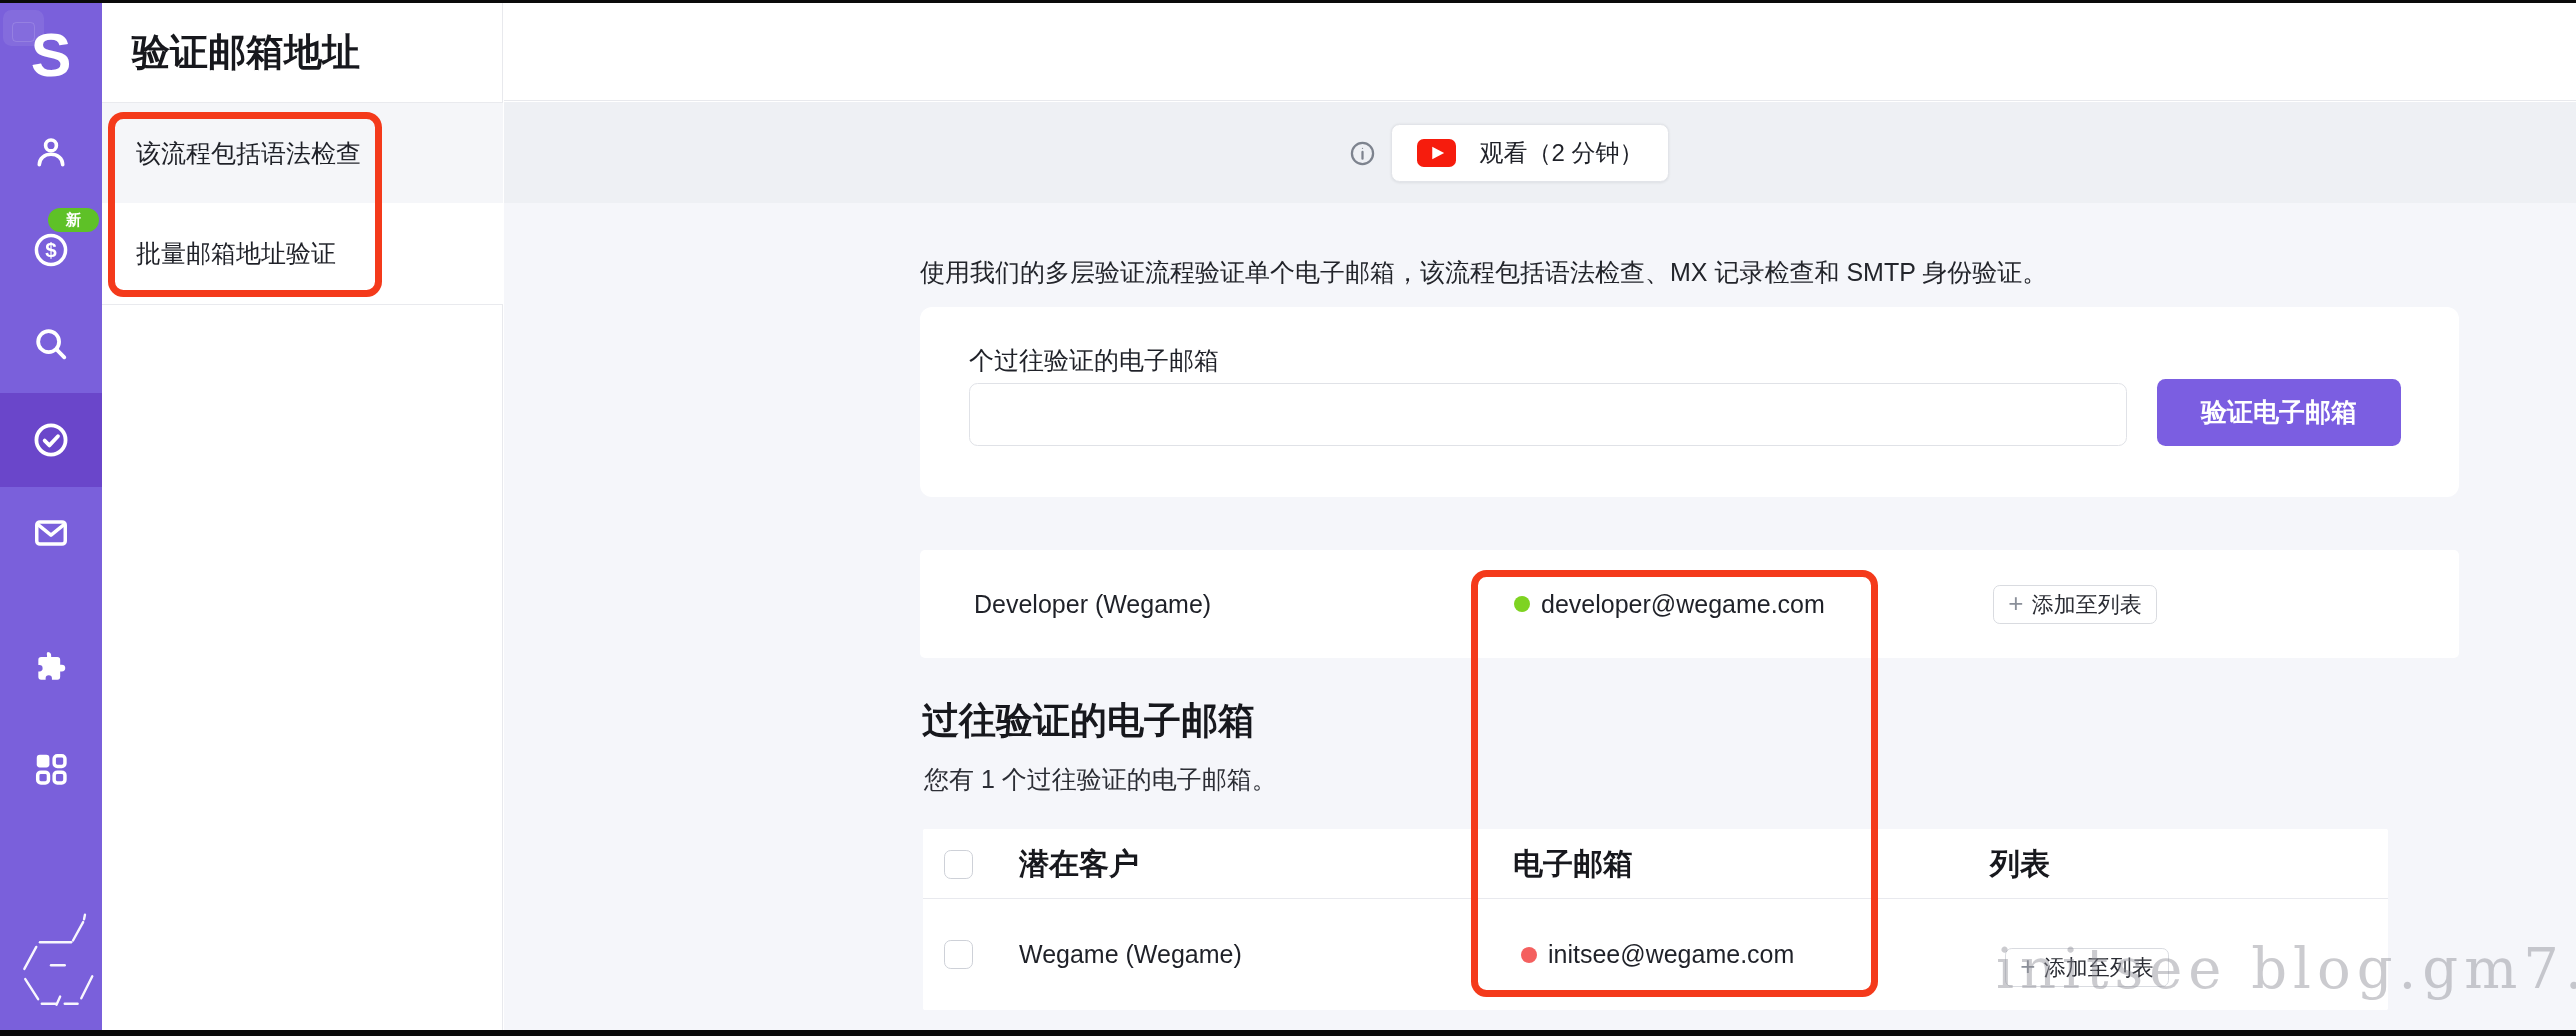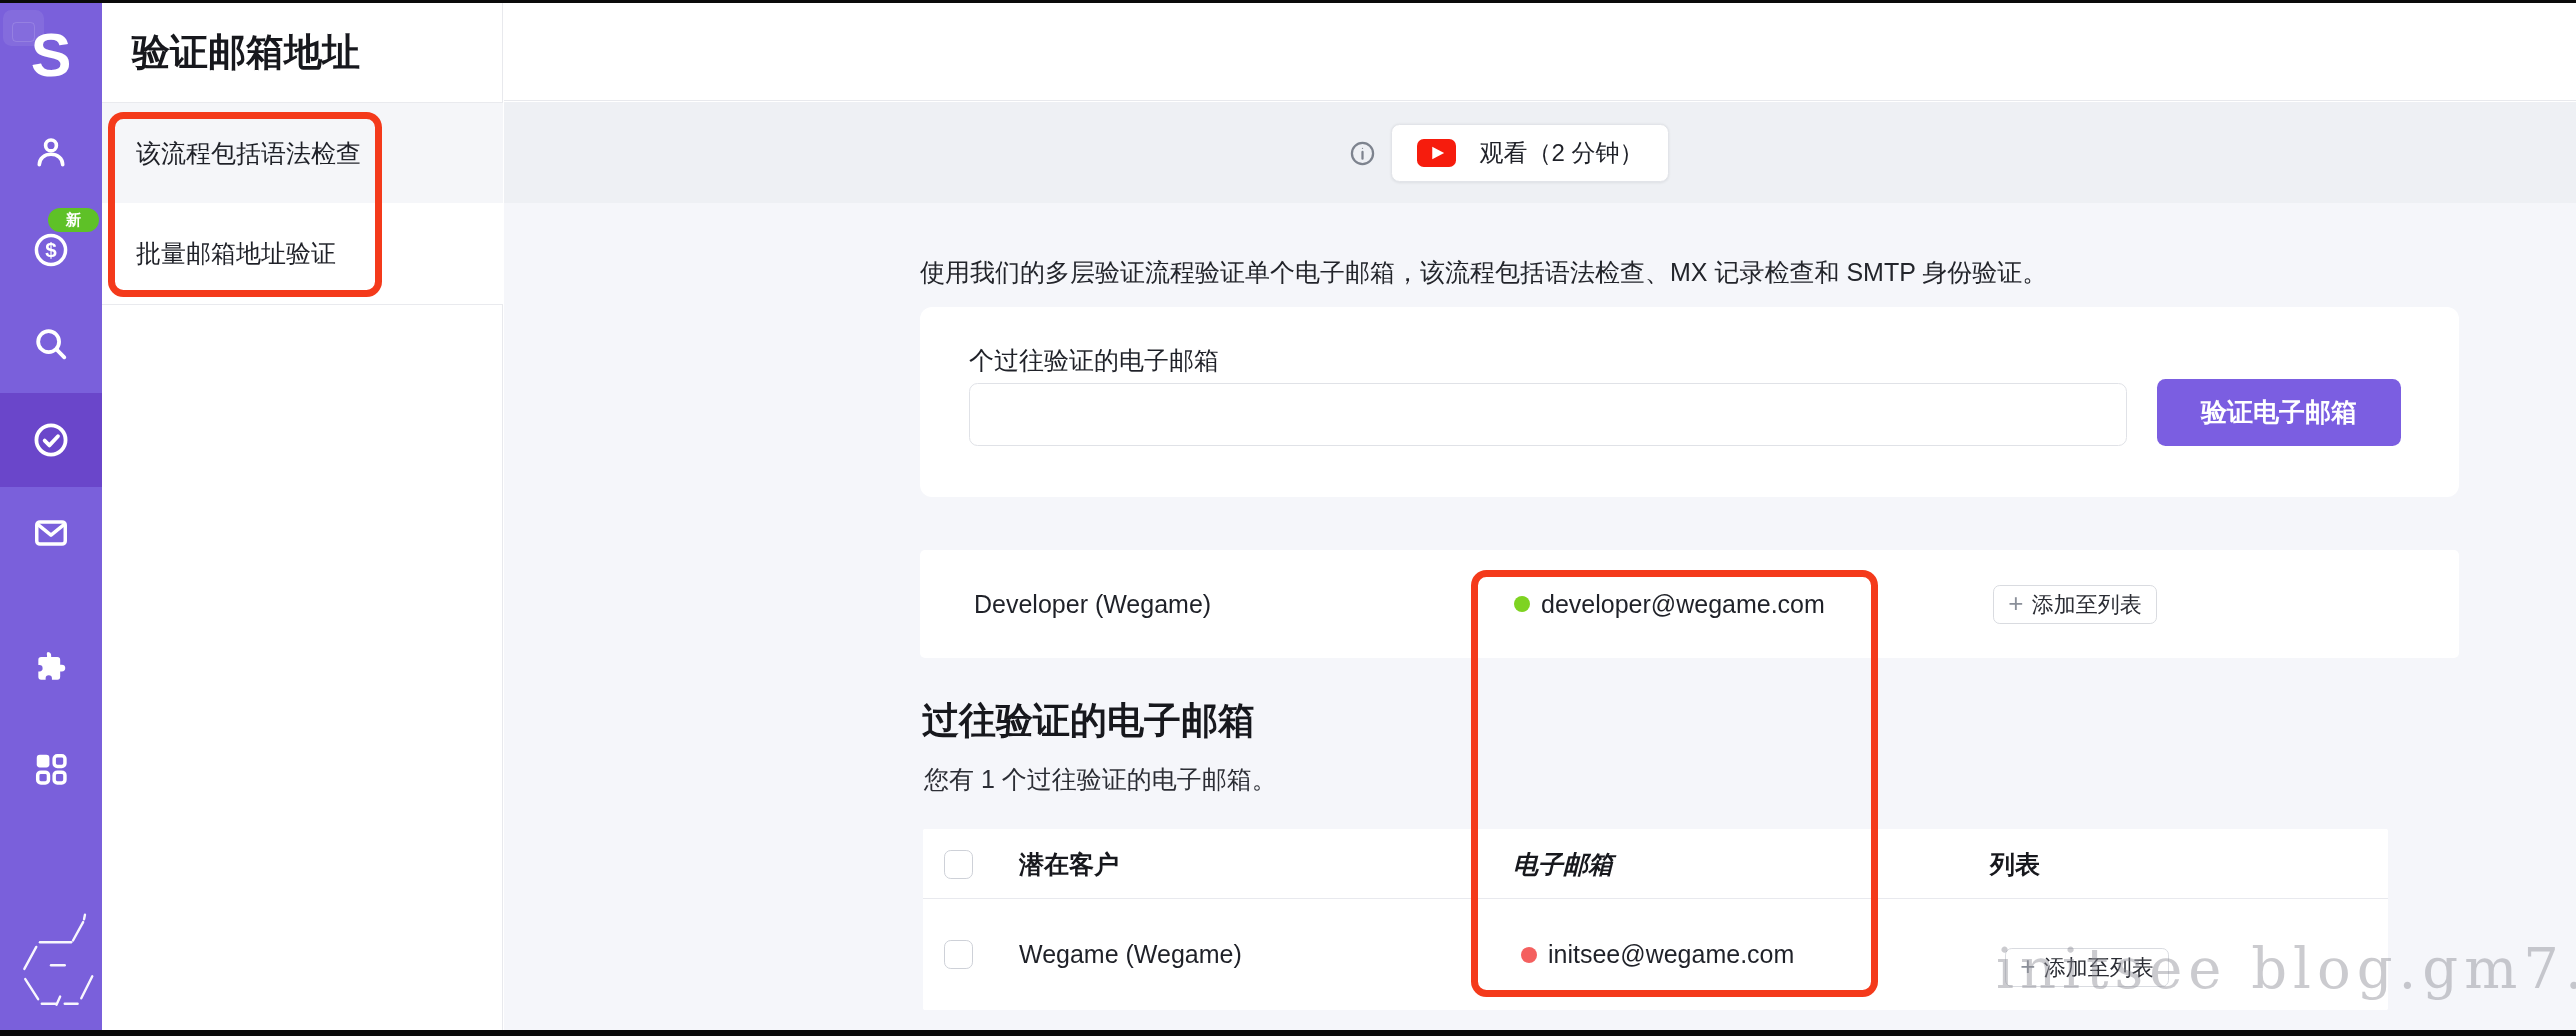--- a/index.html
+++ b/index.html
@@ -62,23 +62,23 @@
   .add-btn{width:164px;height:39px;box-sizing:border-box;background:#fff;border:0.9px solid #d9dbe0;border-radius:6.8px;
     display:flex;align-items:center;justify-content:center;gap:8.5px;font-size:22px;color:#2a2c33;cursor:pointer;}
   .add-plus{color:#8b909a;font-size:26px;font-weight:400;line-height:1;margin-top:-2.6px;}
   .add-btn-1{left:1993px;top:585px;}
   .add-btn-2{left:2005px;top:948px;}
   
   .hist-title{left:922px;top:696px;font-size:37px;font-weight:600;color:#17181d;}
   .hist-sub{left:924px;top:763px;font-size:25px;color:#2c2e35;}
   .table-card{left:923px;top:829px;width:1465px;height:181px;background:#fff;border-radius:1.7px;}
   .thead{left:923px;top:829px;width:1465px;height:70px;box-sizing:border-box;border-bottom:0.9px solid #e8e9ee;}
-  .th{font-size:25px;font-weight:700;color:#17181d;}
+  .th{font-size:30px;font-weight:700;color:#17181d;}
   .th-prospect{left:1019px;top:829px;height:70px;display:flex;align-items:center;}
-  .th-email{left:1513px;top:829px;height:70px;display:flex;align-items:center;font-style:italic;}
+  .th-email{left:1513px;top:829px;height:70px;display:flex;align-items:center;}
   .th-list{left:1990px;top:829px;height:70px;display:flex;align-items:center;}
   .checkbox{width:29px;height:29px;box-sizing:border-box;border:1.7px solid #ced1d8;border-radius:6.8px;background:#fff;cursor:pointer;}
   .cb-head{left:944px;top:850px;}
   .cb-row{left:944px;top:940px;}
   .row-name{left:1019px;top:899px;height:111px;display:flex;align-items:center;font-size:25px;color:#1f2128;}
   .row-email{left:1521px;top:899px;height:111px;display:flex;align-items:center;gap:11px;font-size:25px;color:#1f2128;}
   
   .watermark{left:1996px;top:936px;font-family:"DejaVu Serif","Liberation Serif",serif;font-size:56px;
     color:rgba(140,140,148,0.45);letter-spacing:6px;z-index:30;white-space:nowrap;}
   

